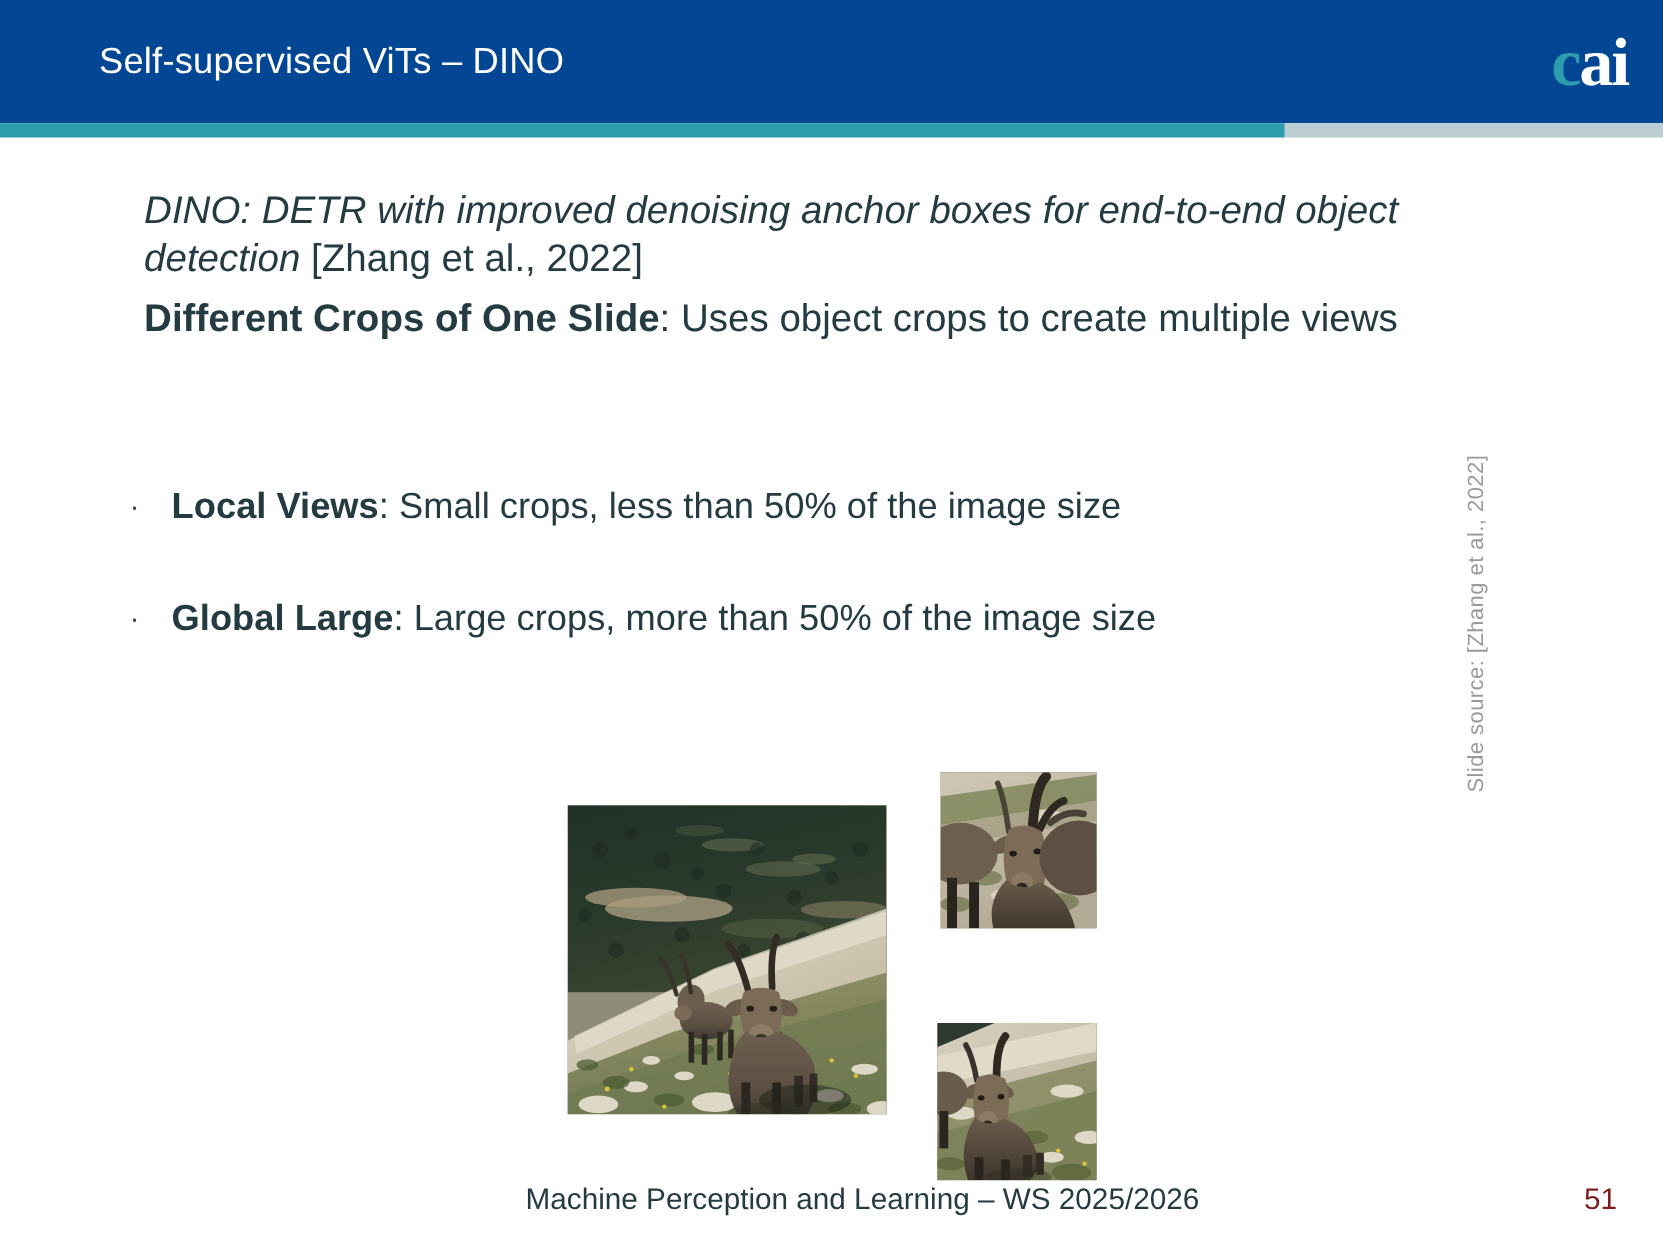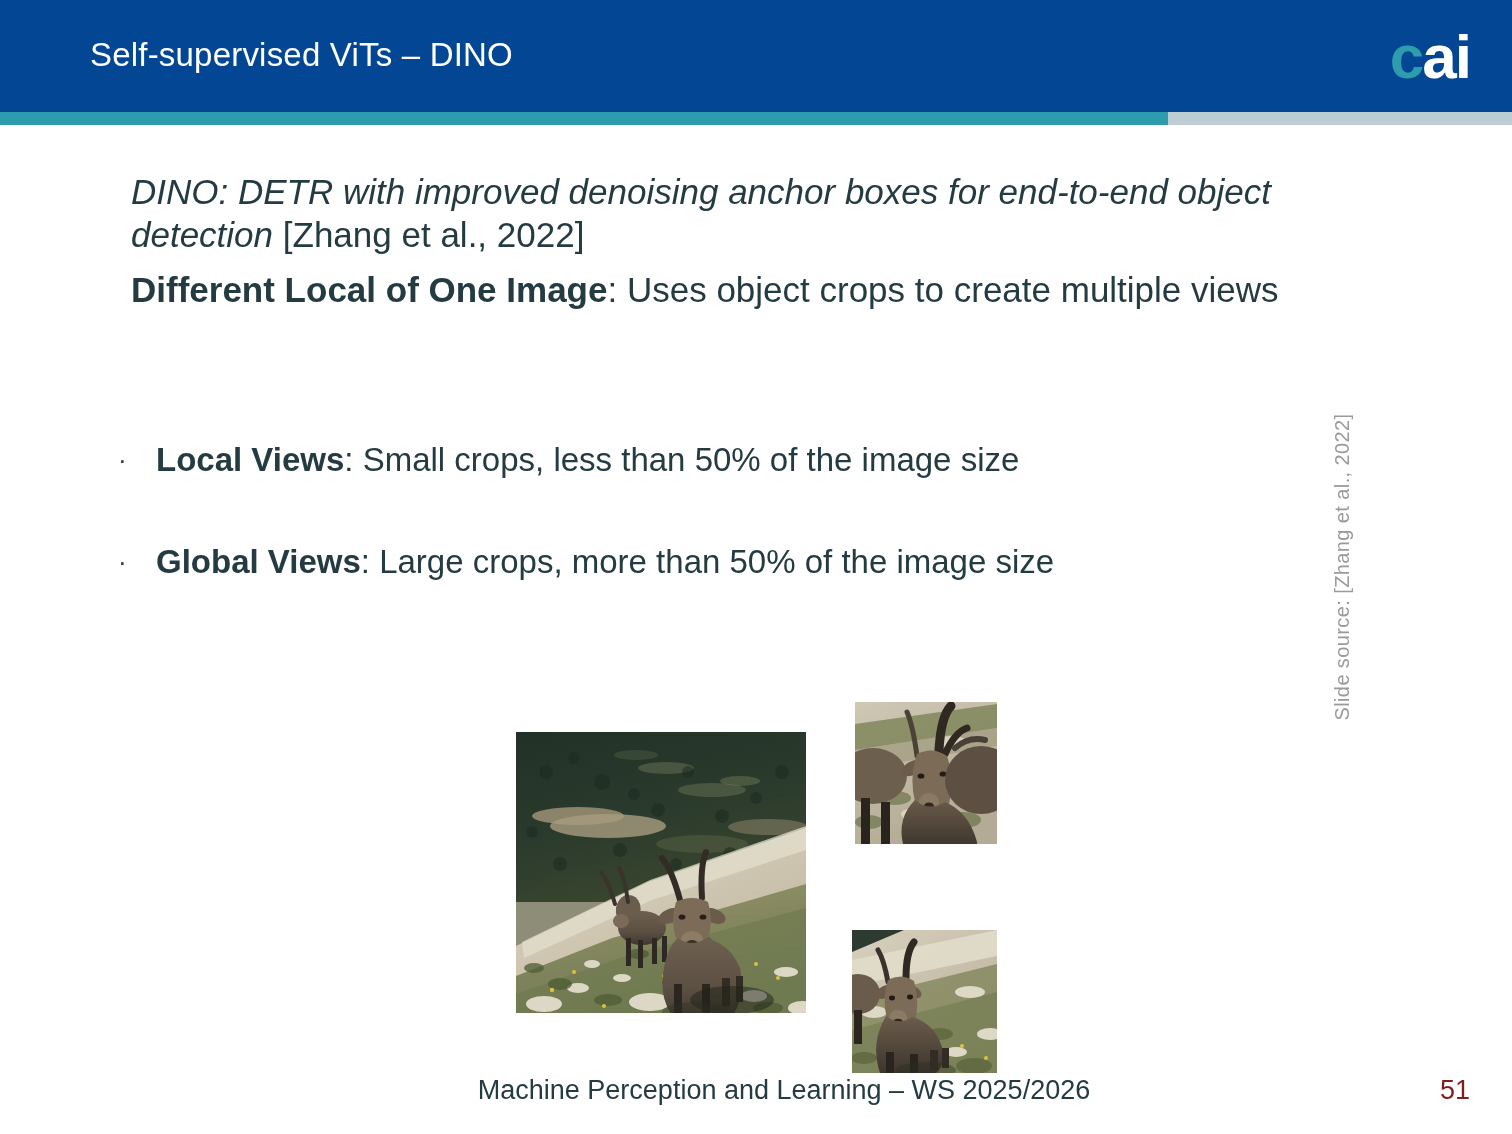--- a/index.html
+++ b/index.html
@@ -31,25 +31,25 @@
     font-weight: 400;
     color: #ffffff;
     letter-spacing: 0.2px;
     white-space: nowrap;
     margin-left: 44px;
   }
 
   
   #brand-logo {
     position: absolute;
-    right: 42px;
+    right: 32px;
     top: 25px;
     height: 64px;
     line-height: 64px;
-    font-family: Liberation Sans, sans-serif;
+    font-family: Liberation Serif, serif;
     font-size: 62px;
     font-weight: 700;
     letter-spacing: -2px;
     white-space: nowrap;
   }
   #brand-logo .logo-c { color: #2d9cad; }
   #brand-logo .logo-ai { color: #ffffff; }
 
   
   #accent-teal {
@@ -191,31 +191,31 @@
 
 <div id="brand-logo">
   <span class="logo-c">c</span><span class="logo-ai">ai</span>
 </div>
 
 <div id="accent-teal"></div>
 <div id="accent-grey"></div>
 
 <div id="content">
   <p class="para"><span class="ital">DINO: DETR with improved denoising anchor boxes for end-to-end object detection</span><span> [Zhang et al., 2022]</span></p>
-  <p class="para" id="intro-line"><span class="bold">Different Local of One Image</span><span>: Uses object crops to create multiple views</span></p>
+  <p class="para" id="intro-line"><span class="bold">Different Crops of One Slide</span><span>: Uses object crops to create multiple views</span></p>
 </div>
 
 <div id="bullet-list">
   <div class="bullet-row">
     <span class="bullet-dot">·</span>
     <span class="bullet-text"><span class="bold">Local Views</span><span>: Small crops, less than 50% of the image size</span></span>
   </div>
   <div class="bullet-row">
     <span class="bullet-dot">·</span>
-    <span class="bullet-text"><span class="bold">Global Views</span><span>: Large crops, more than 50% of the image size</span></span>
+    <span class="bullet-text"><span class="bold">Global Large</span><span>: Large crops, more than 50% of the image size</span></span>
   </div>
 </div>
 
 <div id="figure-area">
 
   <div class="photo" id="photo-global">
     <svg width="290" height="281" viewBox="0 0 290 281" preserveAspectRatio="none">
       <defs>
         <linearGradient id="gForest" x1="0" y1="0" x2="0.4" y2="1">
           <stop offset="0%" stop-color="#223127"></stop>

